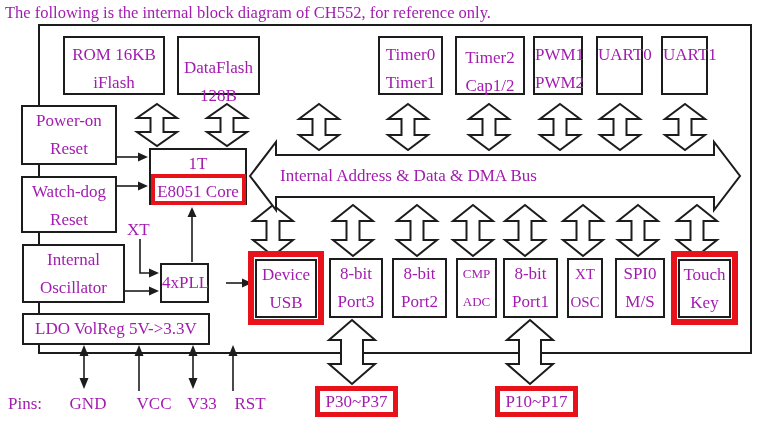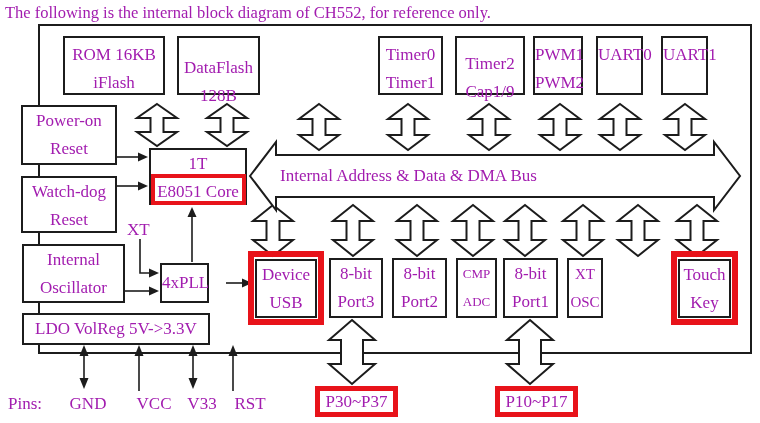--- a/index.html
+++ b/index.html
@@ -32,23 +32,23 @@
     <div class="l">iFlash</div>
   </div>
   <div class="abs box" style="left:177px;top:36px;width:83px;height:59px;padding-top:16px;">
     <div class="l">DataFlash</div>
     <div class="l">128B</div>
   </div>
   <div class="abs box" style="left:378px;top:36px;width:65px;height:59px;padding-top:3px;">
     <div class="l">Timer0</div>
     <div class="l">Timer1</div>
   </div>
-  <div class="abs box" style="left:455px;top:36px;width:70px;height:59px;padding-top:12px;">
+  <div class="abs box" style="left:455px;top:36px;width:70px;height:59px;padding-top:6px;">
     <div class="l">Timer2</div>
-    <div class="l">Cap1/9</div>
+    <div class="l">Cap1/2</div>
   </div>
   <div class="abs box" style="left:533px;top:36px;width:50px;height:59px;padding-top:3px;">
     <div class="l">PWM1</div>
     <div class="l">PWM2</div>
   </div>
   <div class="abs box" style="left:596px;top:36px;width:47px;height:59px;padding-top:3px;">
     <div class="l">UART0</div>
     <div class="l"></div>
   </div>
   <div class="abs box" style="left:661px;top:36px;width:47px;height:59px;padding-top:3px;">
@@ -97,20 +97,24 @@
     <div class="l">CMP</div>
     <div class="l">ADC</div>
   </div>
   <div class="abs box" style="left:503px;top:258px;width:55px;height:60px;">
     <div class="l">8-bit</div>
     <div class="l">Port1</div>
   </div>
   <div class="abs box f15" style="left:567px;top:258px;width:36px;height:60px;">
     <div class="l">XT</div>
     <div class="l">OSC</div>
+  </div>
+  <div class="abs box" style="left:615px;top:258px;width:50px;height:60px;">
+    <div class="l">SPI0</div>
+    <div class="l">M/S</div>
   </div>
   <div class="abs box" style="left:678px;top:259px;width:53px;height:59px;">
     <div class="l">Touch</div>
     <div class="l">Key</div>
   </div>
 
   <svg class="overlay" width="760" height="423" viewBox="0 0 760 423">
     <defs>
 
       <path id="arrS" d="M0 0 L20 14 L6.5 14 L6.5 28 L20 28 L0 42 L-20 28 L-6.5 28 L-6.5 14 L-20 14 Z"></path>

